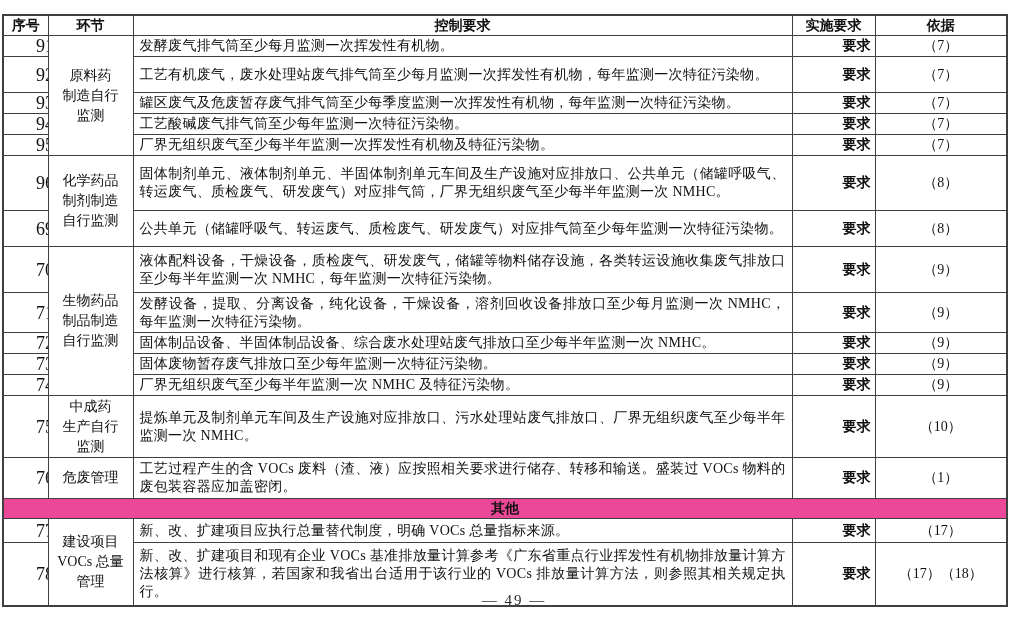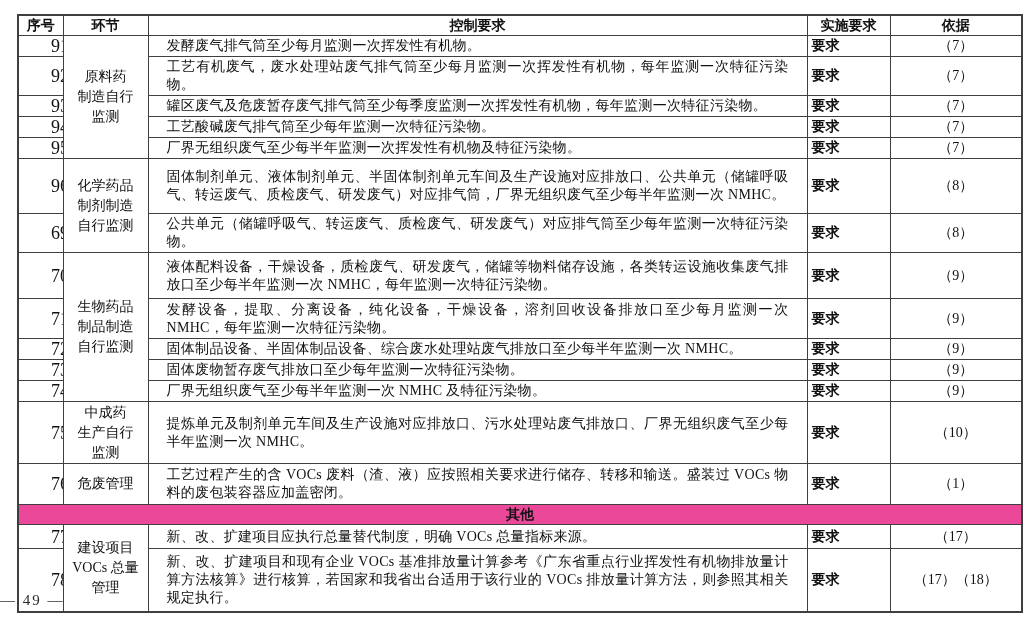--- a/index.html
+++ b/index.html
@@ -11,21 +11,21 @@
     position: relative;
     width: 1028px;
     height: 625px;
     background: #ffffff;
     font-family: "Liberation Serif", "DejaVu Serif", serif;
     color: #111111;
     overflow: hidden;
   }
   table.doc-table {
     position: absolute;
-    left: 17px;
+    left: 2px;
     top: 14px;
     width: 1004px;
     border-collapse: collapse;
     table-layout: fixed;
     border: 2px solid #3f3f3f;
   }
   .doc-table col.c-no    { width: 45px; }
   .doc-table col.c-stage { width: 85px; }
   .doc-table col.c-req   { width: 659px; }
   .doc-table col.c-impl  { width: 83px; }
@@ -49,42 +49,42 @@
     font-size: 18px;
     padding-left: 32px;
   }
   td.stage-cell {
     text-align: center;
     white-space: pre-line;
     line-height: 20px;
   }
   td.req-cell {
     text-align: justify;
-    padding: 1px 18px;
+    padding: 1px 6px;
     letter-spacing: 0.3px;
   }
   td.impl-cell {
-    text-align: left;
+    text-align: right;
     font-weight: bold;
   }
   td.basis-cell {
     text-align: center;
   }
   tr.section-row td {
     background: #ec4899;
     text-align: center;
     font-weight: bold;
     height: 19px;
   }
   .page-footer {
     position: absolute;
     left: 0;
     top: 592px;
     width: 100%;
-    text-align: left;
+    text-align: center;
     font-size: 15px;
     color: #2b2b2b;
     letter-spacing: 2px;
   }
 </style>
 </head>
 <body>
 
 <div class="page">
   <table class="doc-table">

